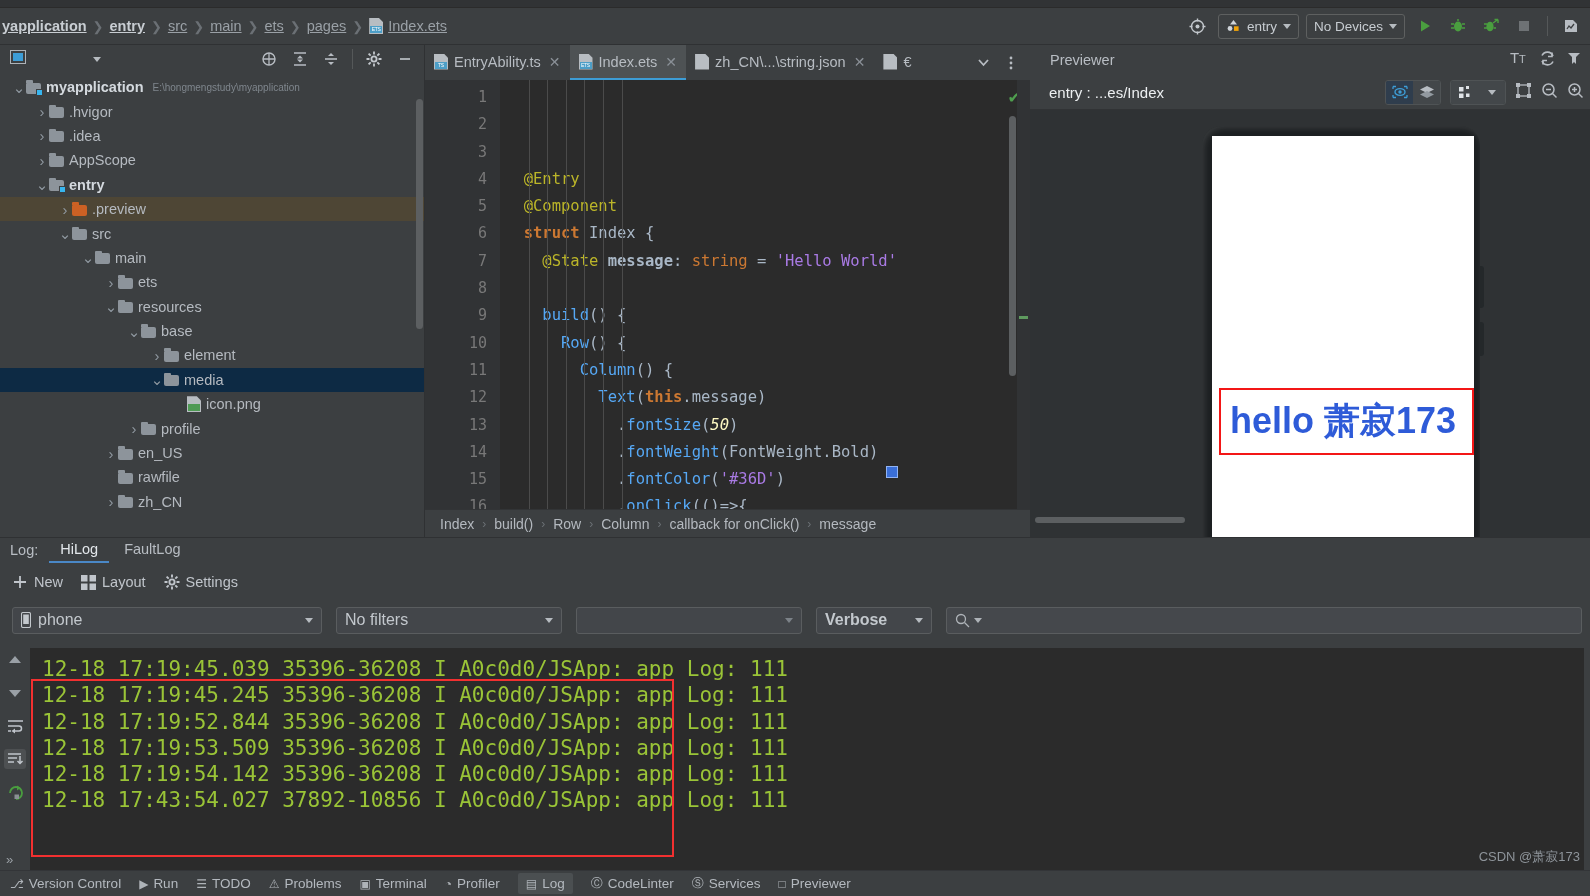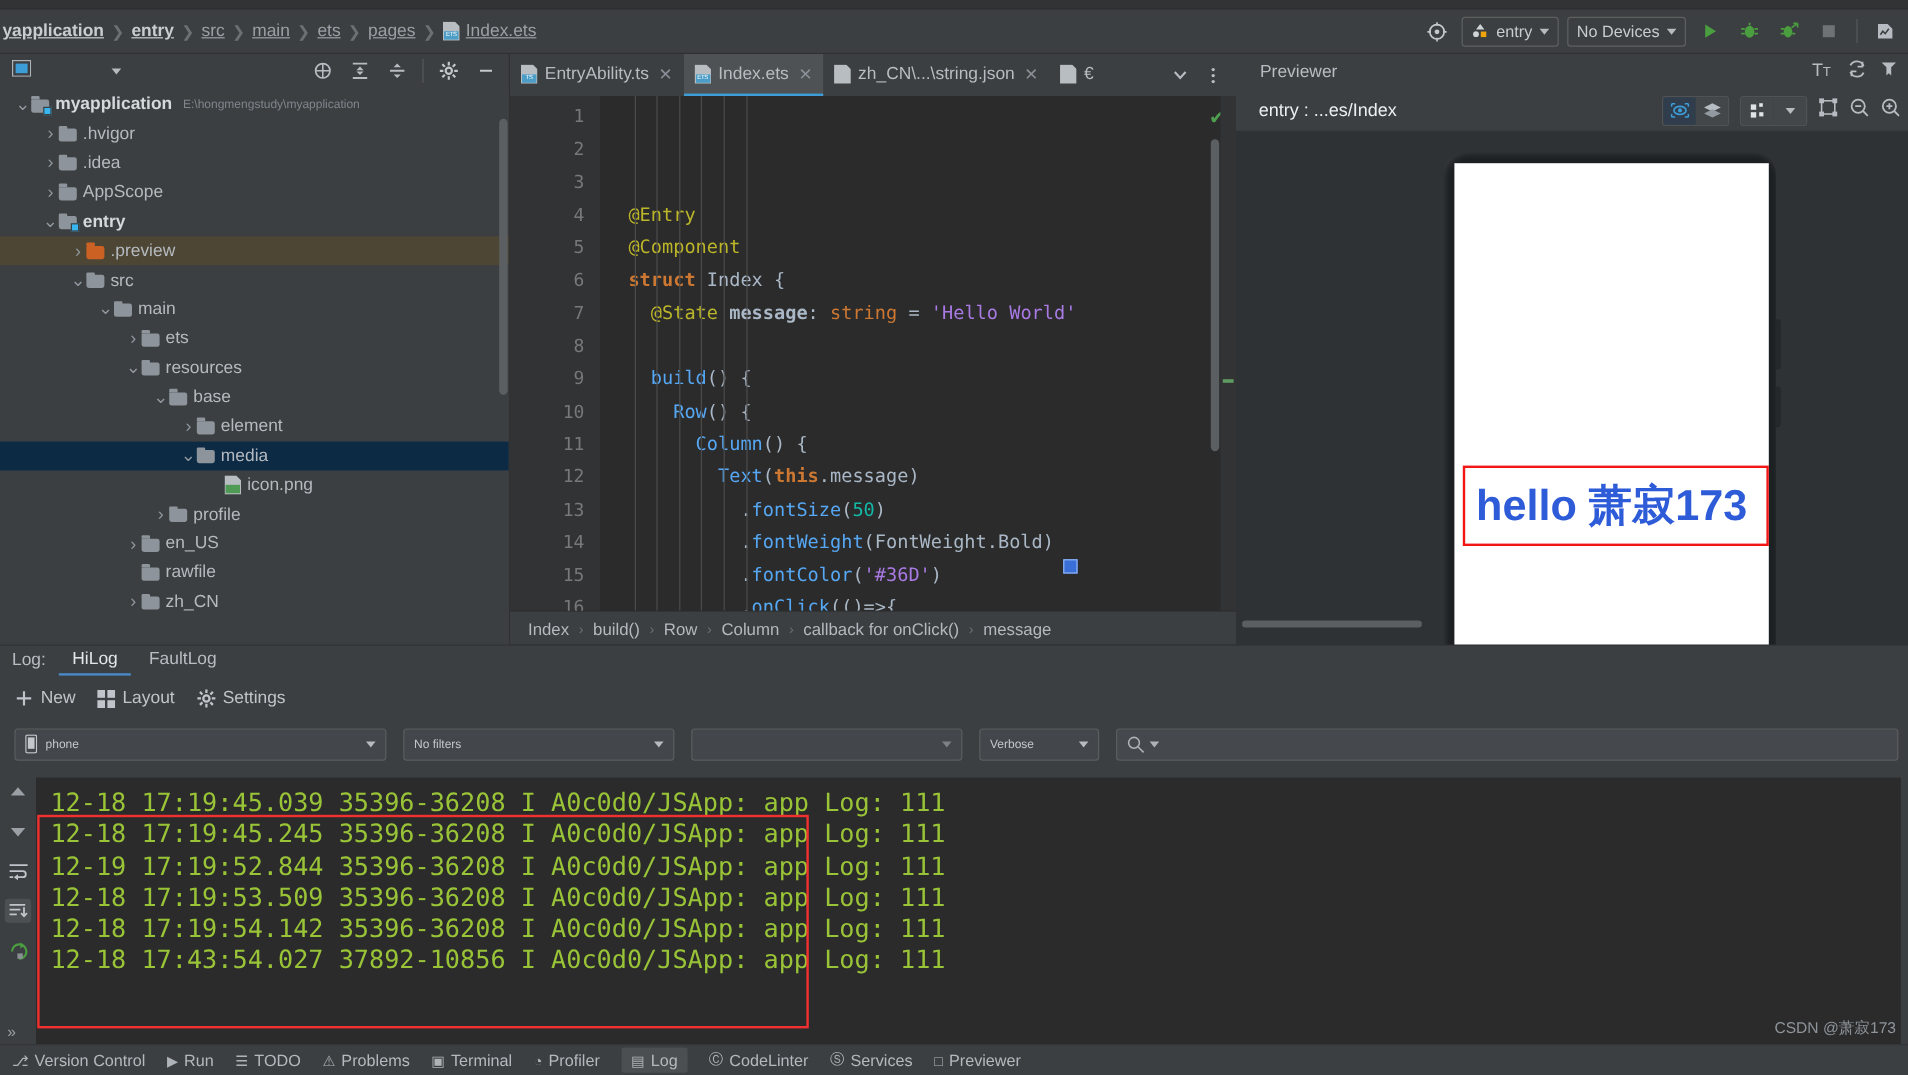--- a/index.html
+++ b/index.html
@@ -121,21 +121,21 @@
     flex: 1; font-family: "DejaVu Sans Mono", monospace; font-size: 15.5px; padding-top: 4px;
     position: relative; white-space: pre; line-height: 27.3px; overflow: hidden;
   }
   .cl { height: 27.3px; padding-left: 5px; }
   .ann { color: #bbb529; }
   .kw { color: #cc7832; font-weight: bold; }
   .kw2 { color: #cc7832; }
   .type { color: #a9b7c6; }
   .fn { color: #56a8f5; }
   .str { color: #a97ae4; }
-  .num { color: #14b8a6; }
+  .num { color: #fef9c3; font-style: italic; }
   .pl { color: #a9b7c6; }
   .punc { color: #a9b7c6; }
   .bold { font-weight: bold; }
 
   .indent-guides { position: absolute; top: 0; left: 0; height: 100%; }
   .guide { position: absolute; width: 1px; background: #4b4b4b; top: 0; bottom: 0; }
 
   .check-mark { position: absolute; right: 9px; top: 8px; color: #4f9e4f; font-size: 16px; }
   .right-gutter { position: absolute; right: 0; top: 0; bottom: 0; width: 13px; background: #313335; }
   .rg-mark { position: absolute; right: 2px; width: 9px; height: 3px; }
@@ -194,21 +194,21 @@
   .logpanel { flex: none; height: 333px; background: #3c3f41; display: flex; flex-direction: column; border-top: 1px solid #2f3133; }
   .log-tabs { height: 28px; flex: none; display: flex; align-items: center; padding-left: 8px; gap: 4px; }
   .log-tabs .lbl { font-size: 14.5px; color: #b8bdc3; padding: 0 7px 5px 2px; }
   .log-tab { font-size: 14.5px; color: #b8bdc3; padding: 0 11px 4px; border-bottom: 2.5px solid transparent; }
   .log-tab.active { color: #e2e6ea; border-bottom-color: #4a88c7; }
   .log-actions { height: 32px; flex: none; display: flex; align-items: center; gap: 18px; padding-left: 12px; }
   .action { display: flex; align-items: center; gap: 6px; font-size: 14.5px; color: #c0c5cb; }
   .filters { height: 44px; flex: none; display: flex; align-items: center; gap: 14px; padding: 0 8px 0 12px; }
   .fcombo {
     height: 27px; border: 1px solid #5a5d5f; border-radius: 3px; background: #43464a;
-    display: flex; align-items: center; padding: 0 8px; font-size: 10px; color: #c3c8cd; gap: 7px;
+    display: flex; align-items: center; padding: 0 8px; font-size: 16px; color: #c3c8cd; gap: 7px;
   }
   .fcombo .cr { margin-left: auto; }
   .search-box {
     flex: 1; height: 27px; border: 1px solid #5a5d5f; border-radius: 3px; background: #45484c;
     display: flex; align-items: center; padding: 0 8px; gap: 4px;
   }
   .log-body { flex: 1; display: flex; min-height: 0; position: relative; }
   .log-side { width: 30px; flex: none; background: #3c3f41; display: flex; flex-direction: column; align-items: center; padding-top: 8px; gap: 13px; }
   .log-side .sb { width: 22px; height: 20px; display: flex; align-items: center; justify-content: center; border-radius: 3px; }
   .log-side .sb.on { background: #4d5052; }
@@ -711,21 +711,21 @@
         <span class="caret cr"></span>
       </div>
       <div class="fcombo" style="width:226px;">
         <span>No filters</span>
         <span class="caret cr"></span>
       </div>
       <div class="fcombo" style="width:226px;color:#8c9197;">
         <span></span>
         <span class="caret cr" style="border-top-color:#7c8288;"></span>
       </div>
-      <div class="fcombo" style="width:100px;">
+      <div class="fcombo" style="width:116px;font-weight:bold;">
         <span>Verbose</span>
         <span class="caret cr"></span>
       </div>
       <div class="search-box">
         <svg width="15" height="15" viewBox="0 0 15 15">
             <circle cx="6" cy="6" r="4.5" fill="none" stroke="#aeb3b8" stroke-width="1.3"></circle>
             <path d="M9.5 9.5l4.5 4.5" stroke="#aeb3b8" stroke-width="1.3"></path>
           </svg>
         <span class="caret" style="border-top-color:#aeb3b8;"></span>
         <input style="flex: 1 1 0%; background: transparent; border: none; outline: none; color: rgb(195, 200, 205); font-size: 13.5px; font-family: &quot;Liberation Sans&quot;, sans-serif;" placeholder="">
@@ -759,21 +759,21 @@
           <svg width="17" height="16" viewBox="0 0 17 16">
               <path d="M3 9a6 6 0 1 1 6 6" fill="none" stroke="#4a9e3f" stroke-width="1.8"></path>
               <path d="M10 1.5l3.5 2.5L10 6.5" fill="#4a9e3f"></path>
               <rect x="7.5" y="10.5" width="4.5" height="4.5" fill="#8a8f94"></rect>
             </svg>
         </span>
       </div>
       <div class="log-out" style="color: rgb(154, 196, 55);">
           <div>12-18 17:19:45.039 35396-36208 I A0c0d0/JSApp: app Log: 111</div>
           <div>12-18 17:19:45.245 35396-36208 I A0c0d0/JSApp: app Log: 111</div>
-          <div>12-19 17:19:52.844 35396-36208 I A0c0d0/JSApp: app Log: 111</div>
+          <div>12-18 17:19:52.844 35396-36208 I A0c0d0/JSApp: app Log: 111</div>
           <div>12-18 17:19:53.509 35396-36208 I A0c0d0/JSApp: app Log: 111</div>
           <div>12-18 17:19:54.142 35396-36208 I A0c0d0/JSApp: app Log: 111</div>
           <div>12-18 17:43:54.027 37892-10856 I A0c0d0/JSApp: app Log: 111</div>
         </div>
       <span class="log-chev">»</span>
     </div>
   </div>
 
   <div class="redbox"></div>
 

